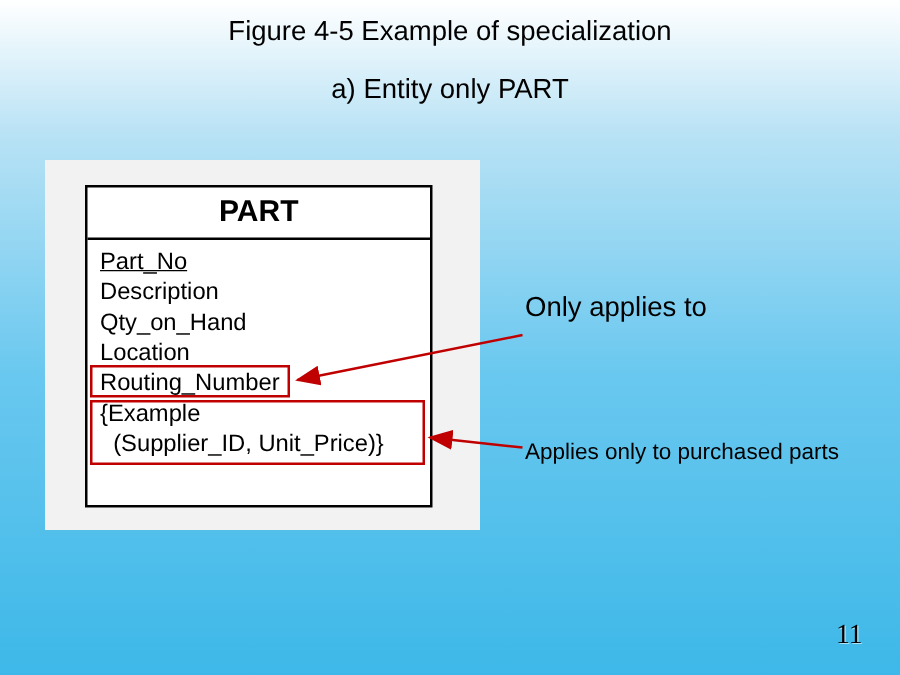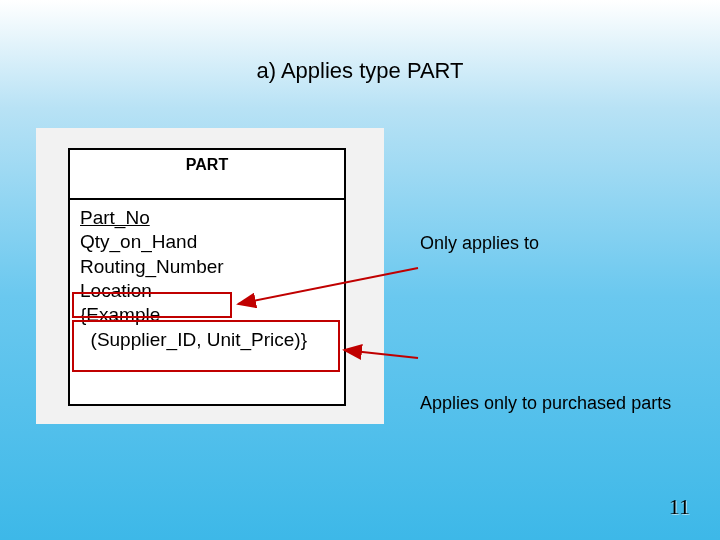--- a/index.html
+++ b/index.html
@@ -43,23 +43,23 @@
     left: 68px;
     top: 148px;
     width: 278px;
     height: 258px;
     background: #fff;
     border: 2px solid #000;
   }
   .entity-title {
     font-family: Arial, sans-serif;
     font-weight: bold;
-    font-size: 16px;
+    font-size: 24px;
     text-align: center;
-    padding: 6px 0 24px 0;
+    padding: 6px 0 6px 0;
     border-bottom: 2px solid #000;
   }
   .attrs {
     padding: 6px 8px 8px 10px;
     font-family: Arial, sans-serif;
     font-size: 19px;
     line-height: 1.28;
   }
   .attr { white-space: nowrap; }
   .pk { text-decoration: underline; }
@@ -79,33 +79,32 @@
     top: 320px;
     width: 268px;
     height: 52px;
     background: transparent;
   }
   .callout-1 {
     position: absolute;
     left: 420px;
     top: 232px;
     font-family: "Comic Sans MS", cursive, sans-serif;
-    font-size: 18px;
+    font-size: 22px;
     line-height: 1.25;
     color: #000;
   }
   .callout-2 {
     position: absolute;
     left: 420px;
     top: 350px;
     font-family: "Comic Sans MS", cursive, sans-serif;
     font-size: 18px;
     line-height: 1.25;
     color: #000;
-    margin-top: 42px;
   }
   .footer-left {
     position: absolute;
     left: 34px;
     bottom: 24px;
     font-family: "Times New Roman", Times, serif;
     font-size: 20px;
   }
   .footer-center {
     position: absolute;
@@ -125,31 +124,33 @@
     font-size: 22px;
     text-shadow: 1px 1px 0 rgba(255,255,255,0.6);
   }
   svg.arrow { position: absolute; overflow: visible; }
 </style>
 </head>
 <body>
 
 <div class="slide">
 
-  <div class="fig-subtitle">a) Applies type PART</div>
+  <div class="fig-title">Figure 4-5 Example of specialization</div>
+  <div class="fig-subtitle">a) Entity only PART</div>
 
   <div class="diagram-bg"></div>
 
   <div class="entity-box">
     <div class="entity-title">PART</div>
     <div class="attrs">
       <div class="attr pk">Part_No</div>
+      <div class="attr">Description</div>
       <div class="attr">Qty_on_Hand</div>
+      <div class="attr">Location</div>
       <div class="attr">Routing_Number</div>
-      <div class="attr">Location</div>
       <div class="attr">{Example</div>
       <div class="attr" style="white-space:pre;">  (Supplier_ID, Unit_Price)}</div>
     </div>
   </div>
 
   <div class="highlight-box-1"></div>
   <div class="highlight-box-2"></div>
 
   <svg class="arrow" style="left:0;top:0" width="720" height="540">
     <defs>

